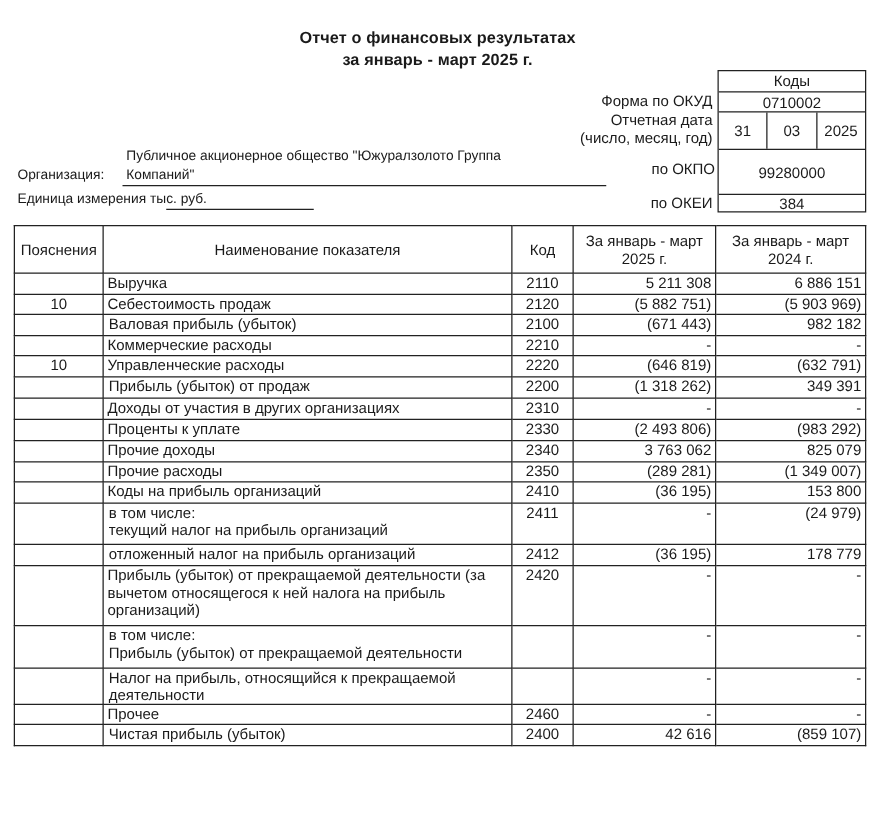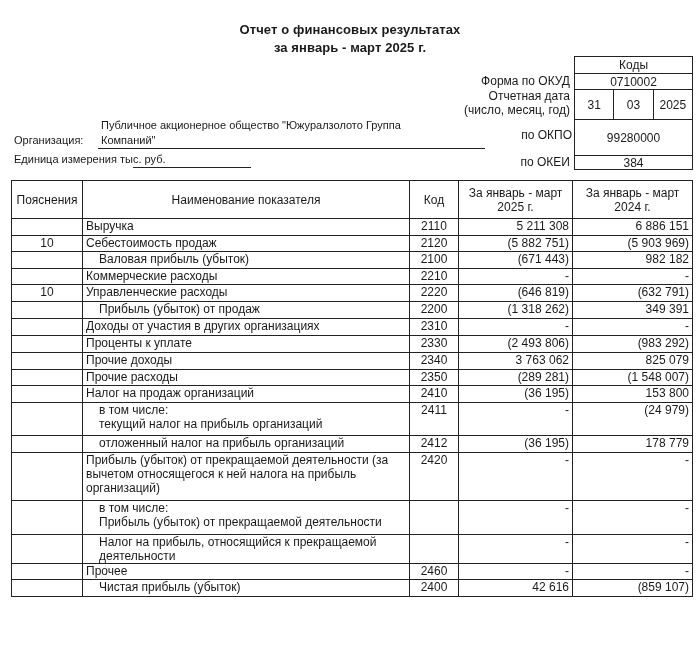--- a/index.html
+++ b/index.html
@@ -31,21 +31,21 @@
   }
   table.fin td, table.fin th {
     border: 1.2px solid #222; padding: 0 3px; line-height: 14px; vertical-align: top;
     overflow: hidden;
   }
   table.fin th { font-weight: normal; vertical-align: middle; text-align: center; }
   table.fin { border: 1.6px solid #222; }
   td.note { text-align: center; }
   td.code { text-align: center; }
   td.num { text-align: right; }
-  td.name.ind { padding-left: 16px; }
+  td.name.ind { padding-left: 4px; }
   td.bottom { vertical-align: bottom; }
   .sub { display: block; }
 </style>
 </head>
 <body>
 
 <div class="title" style="top:22px;">Отчет о финансовых результатах</div>
 <div class="title" style="top:40px;">за январь - март 2025 г.</div>
 
 <div class="label-r" style="right:130px; top:74px;">Форма по ОКУД</div>
@@ -170,27 +170,27 @@
       <td class="code">2340</td>
       <td class="num">3 763 062</td>
       <td class="num">825 079</td>
     </tr>
 
     <tr style="height:16px;">
       <td class="note"></td>
       <td class="name">Прочие расходы</td>
       <td class="code">2350</td>
       <td class="num">(289 281)</td>
-      <td class="num">(1 548 007)</td>
-    </tr>
-
-
-    <tr style="height:17px;">
-      <td class="note"></td>
-      <td class="name">Налог на продаж организаций</td>
+      <td class="num">(1 349 007)</td>
+    </tr>
+
+
+    <tr style="height:17px;">
+      <td class="note"></td>
+      <td class="name">Коды на прибыль организаций</td>
       <td class="code">2410</td>
       <td class="num">(36 195)</td>
       <td class="num">153 800</td>
     </tr>
 
     <tr style="height:33px;">
       <td class="note"></td>
       <td class="name ind">
         <span class="sub">в том числе:</span>
         <span class="sub">текущий налог на прибыль организаций</span>

